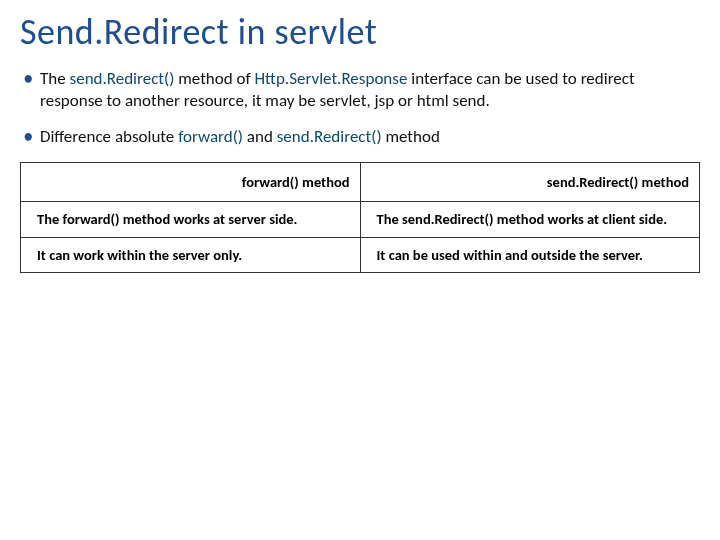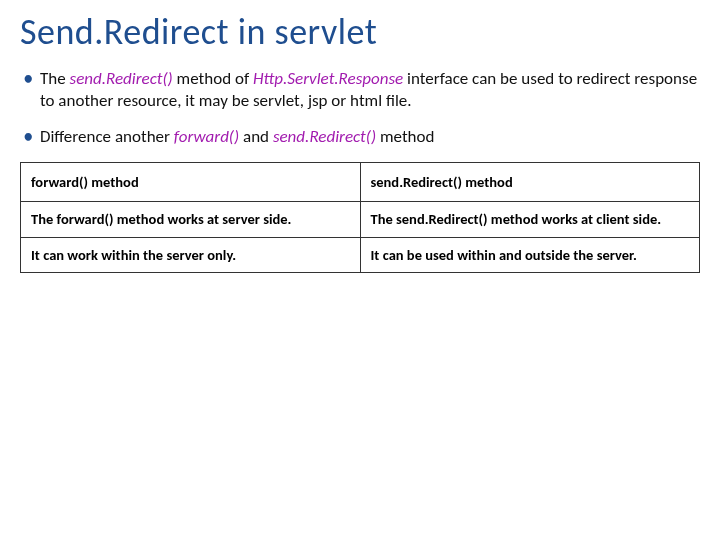--- a/index.html
+++ b/index.html
@@ -32,56 +32,56 @@
     color: #111;
   }
   .bullets > li::before {
     content: "•";
     position: absolute;
     left: 4px;
     top: 0;
     color: #1f4e8f;
     font-weight: bold;
   }
-  .accent { color: #a21caf; font-style: italic; }
+  .accent { color: #0c4a6e; }
   table {
     width: 100%;
     border-collapse: collapse;
     font-size: 14.5px;
     table-layout: fixed;
   }
   th, td {
     border: 1px solid #333;
-    padding: 8px 10px;
+    padding: 8px 16px;
     text-align: left;
     vertical-align: top;
     line-height: 1.25;
   }
   th {
     font-weight: 700;
-    text-align: left;
+    text-align: right;
     padding: 10px;
   }
   td { font-weight: 600; }
   .example-note {
     font-weight: 500;
     font-size: 13.5px;
   }
 </style>
 </head>
 <body>
 
 <h1 class="title">Send.Redirect in servlet</h1>
 
 <ul class="bullets">
   <li>
-    <span>The </span><span class="accent">send.Redirect()</span><span> method of </span><span class="accent">Http.Servlet.Response</span><span> interface can be used to redirect response to another resource, it may be servlet, jsp or html file.</span>
+    <span>The </span><span class="accent">send.Redirect()</span><span> method of </span><span class="accent">Http.Servlet.Response</span><span> interface can be used to redirect response to another resource, it may be servlet, jsp or html send.</span>
   </li>
   <li>
-    <span>Difference another </span><span class="accent">forward()</span><span> and </span><span class="accent">send.Redirect()</span><span> method</span>
+    <span>Difference absolute </span><span class="accent">forward()</span><span> and </span><span class="accent">send.Redirect()</span><span> method</span>
   </li>
 </ul>
 
 <table>
   <thead>
     <tr>
       <th>forward() method</th>
       <th>send.Redirect() method</th>
     </tr>
   </thead>

